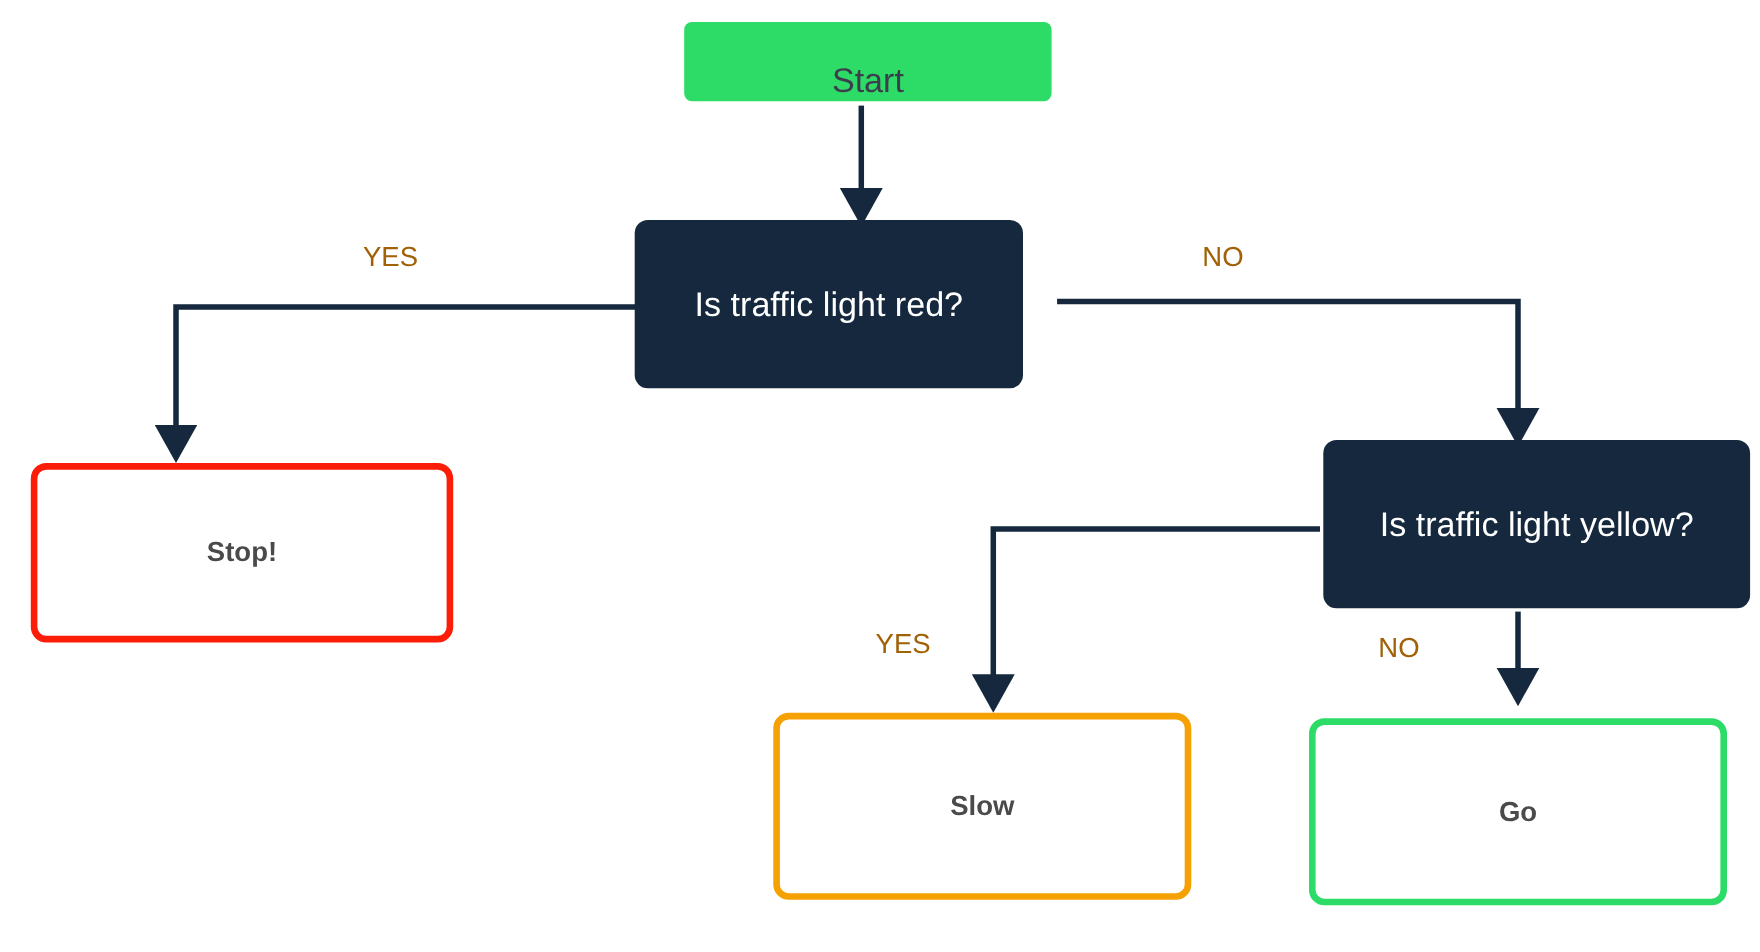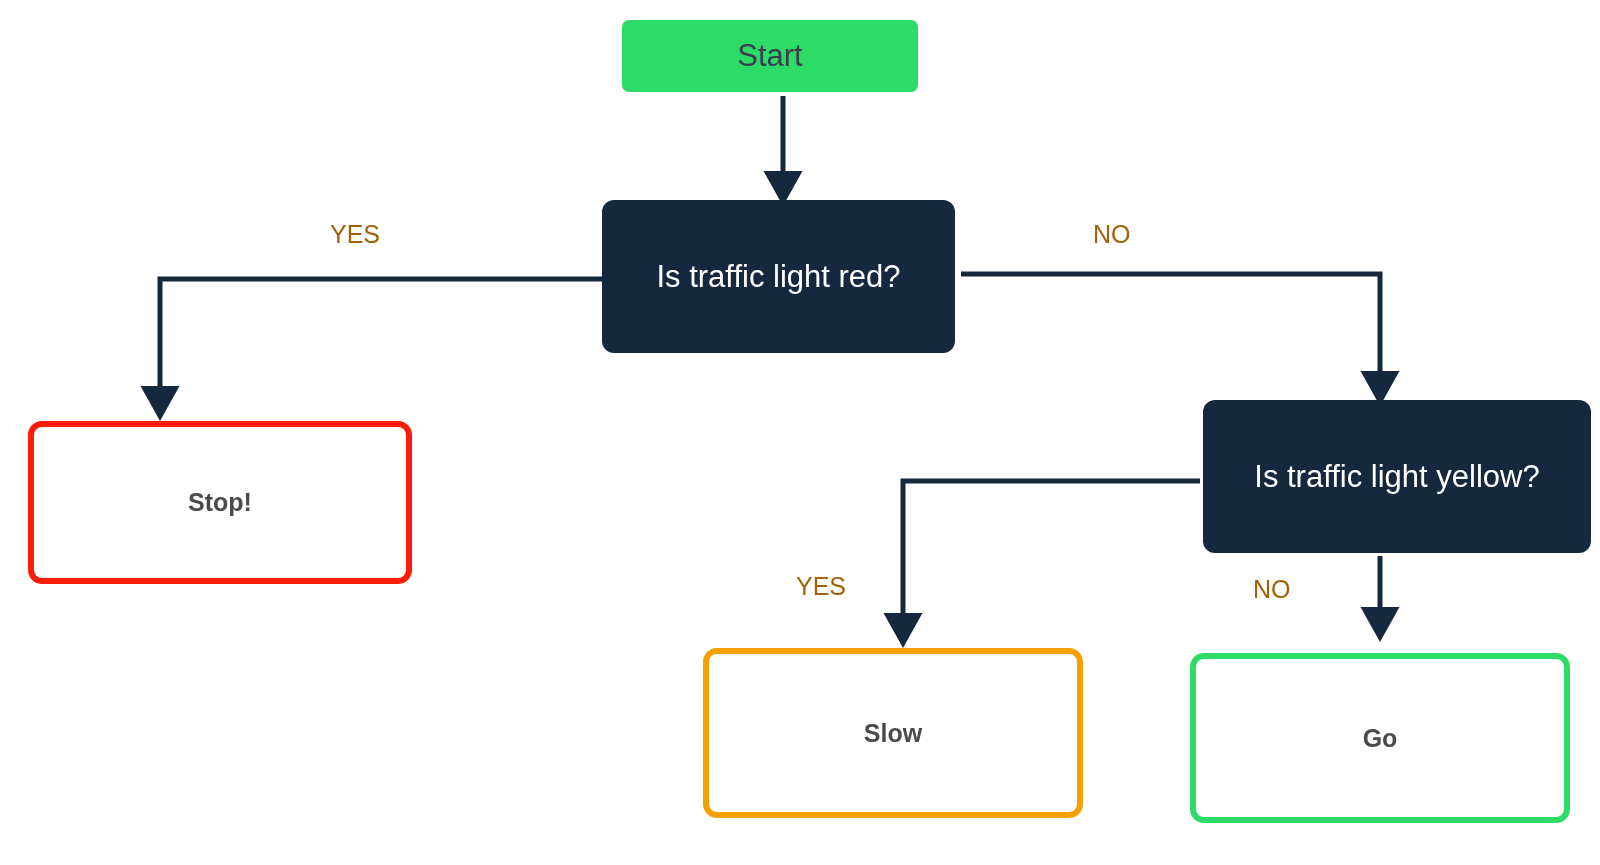--- a/index.html
+++ b/index.html
@@ -91,25 +91,25 @@
      Is traffic light yellow? --&gt;
     <path d="M961,274 L1380,274 L1380,388" stroke="#15283d" stroke-width="5" fill="none" marker-end="url(#arrowhead)"></path>
 
      Slow --&gt;
     <path d="M1200,481 L903,481 L903,630" stroke="#15283d" stroke-width="5" fill="none" marker-end="url(#arrowhead)"></path>
 
      Go --&gt;
     <path d="M1380,556 L1380,624" stroke="#15283d" stroke-width="5" fill="none" marker-end="url(#arrowhead)"></path>
   </svg>
 
-  <div class="node node-start" style="left:622px; top:20px; width:296px; height:72px;">
+  <div class="node node-start" style="left:622px; top:20px; width:334px; height:72px;align-items:flex-end;">
     <span>Start</span>
   </div>
 
-  <div class="node node-decision" style="left:602px; top:200px; width:353px; height:153px;">
+  <div class="node node-decision" style="left:577px; top:200px; width:353px; height:153px;">
     <span>Is traffic light red?</span>
   </div>
 
   <div class="node node-terminal node-stop" style="left:28px; top:421px; width:384px; height:163px;">
     <span>Stop!</span>
   </div>
 
   <div class="node node-decision" style="left:1203px; top:400px; width:388px; height:153px;">
     <span>Is traffic light yellow?</span>
   </div>

